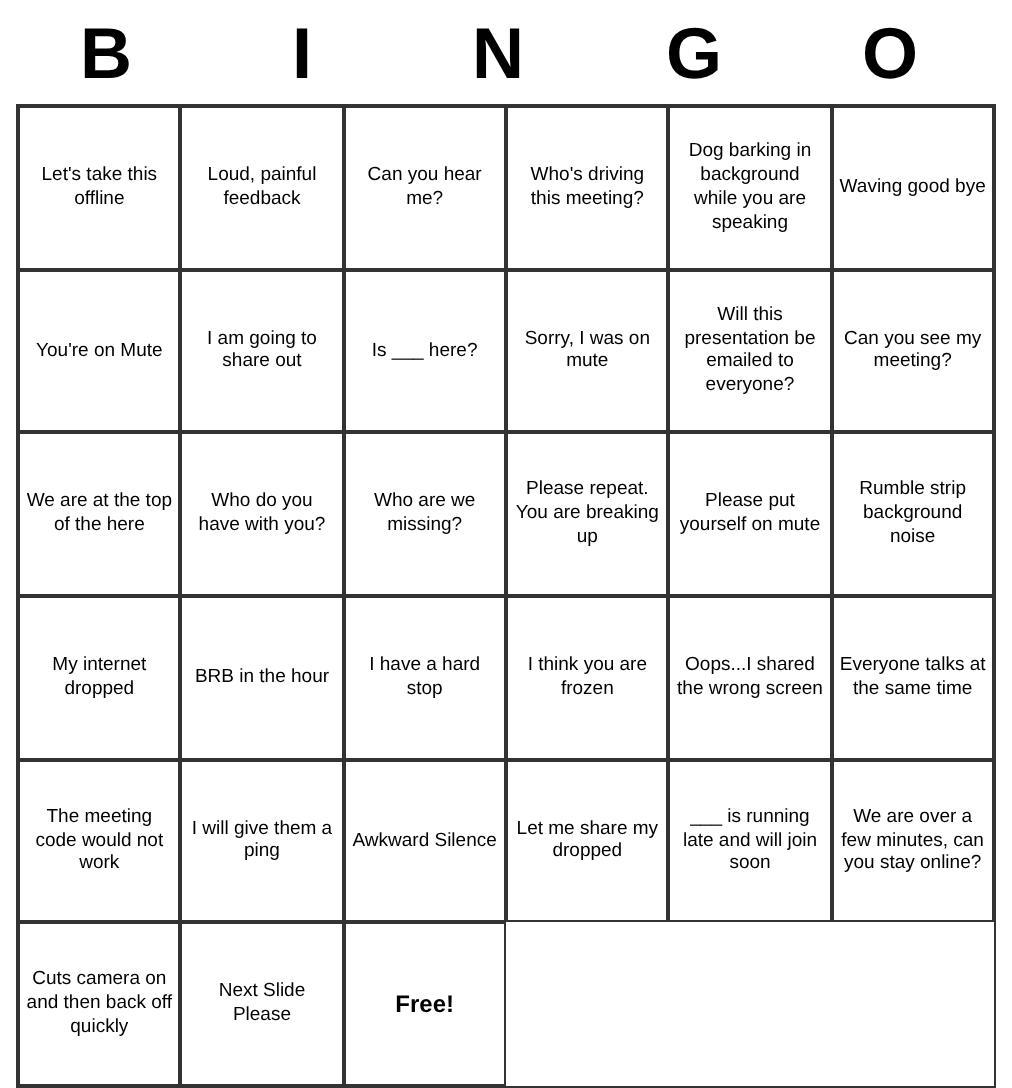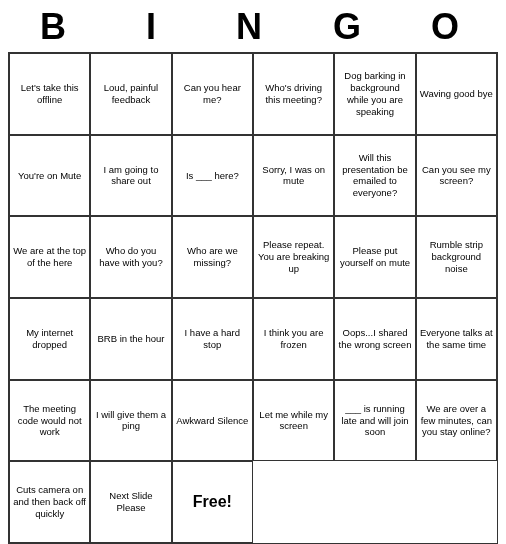--- a/index.html
+++ b/index.html
@@ -41,21 +41,21 @@
       align-items: center;
       justify-content: center;
       text-align: center;
       font-size: 9.5px;
       line-height: 1.25;
       padding: 3px;
       background: #fff;
       cursor: pointer;
     }
     .cell.free {
-      font-size: 16px;
+      font-size: 12px;
       font-weight: bold;
     }
   </style>
 </head>
 <body>
 
 <div class="bingo-title">
   <span>B</span>
   <span>I</span>
   <span>N</span>
@@ -68,35 +68,35 @@
     <div class="cell">Loud, painful feedback</div>
     <div class="cell">Can you hear me?</div>
     <div class="cell">Who's driving this meeting?</div>
     <div class="cell">Dog barking in background while you are speaking</div>
     <div class="cell">Waving good bye</div>
     <div class="cell">You're on Mute</div>
     <div class="cell">I am going to share out</div>
     <div class="cell">Is ___ here?</div>
     <div class="cell">Sorry, I was on mute</div>
     <div class="cell">Will this presentation be emailed to everyone?</div>
-    <div class="cell">Can you see my screen?</div>
+    <div class="cell">Can you see my meeting?</div>
     <div class="cell">We are at the top of the here</div>
     <div class="cell">Who do you have with you?</div>
     <div class="cell">Who are we missing?</div>
     <div class="cell">Please repeat. You are breaking up</div>
     <div class="cell">Please put yourself on mute</div>
     <div class="cell">Rumble strip background noise</div>
     <div class="cell">My internet dropped</div>
     <div class="cell">BRB in the hour</div>
     <div class="cell">I have a hard stop</div>
     <div class="cell">I think you are frozen</div>
     <div class="cell">Oops...I shared the wrong screen</div>
     <div class="cell">Everyone talks at the same time</div>
     <div class="cell">The meeting code would not work</div>
     <div class="cell">I will give them a ping</div>
     <div class="cell">Awkward Silence</div>
-    <div class="cell">Let me while my screen</div>
+    <div class="cell">Let me share my dropped</div>
     <div class="cell">___ is running late and will join soon</div>
     <div class="cell">We are over a few minutes, can you stay online?</div>
     <div class="cell">Cuts camera on and then back off quickly</div>
     <div class="cell">Next Slide Please</div>
     <div class="cell free">Free!</div>
   </div>
 
 </body></html>

